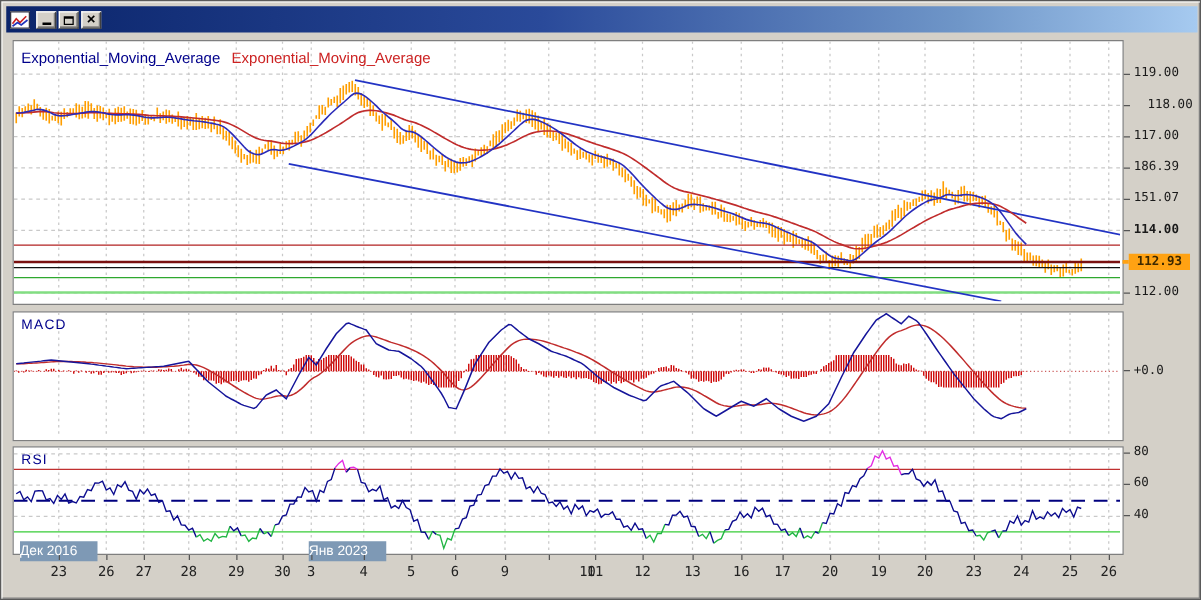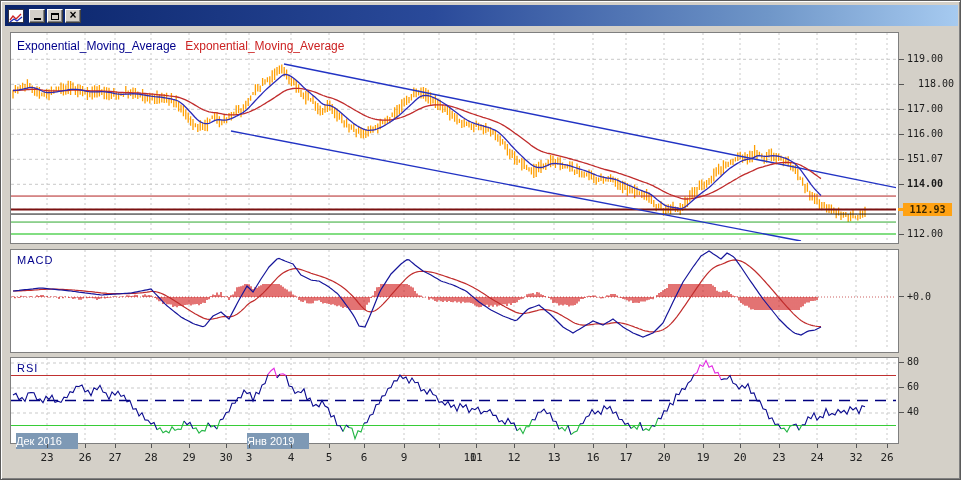--- a/index.html
+++ b/index.html
@@ -216,34 +216,34 @@
         <polyline points="710.0,21.8 713.0,20.9 716.0,21.0 719.0,17.5 722.0,25.2 725.0,26.5 728.0,31.0 731.0,27.3 734.0,30.1 737.0,25.8 740.0,35.4 743.0,34.9 746.0,43.0 749.0,43.1 752.0,50.8 755.0,51.7 758.0,60.7 761.0,59.8 764.0,66.5 767.0,66.0 770.0,70.8" stroke="#0b0b8e" stroke-width="1.1" fill="none"></polyline>
         <polyline points="770.0,70.8 773.0,70.2 776.0,74.0 779.0,68.2 782.0,67.1" stroke="#22b544" stroke-width="1.1" fill="none"></polyline>
         <polyline points="782.0,67.1 785.0,66.1 788.0,72.3" stroke="#0b0b8e" stroke-width="1.1" fill="none"></polyline>
         <polyline points="788.0,72.3 791.0,66.8" stroke="#22b544" stroke-width="1.1" fill="none"></polyline>
         <polyline points="791.0,66.8 794.0,66.6 797.0,58.8 800.0,60.7 803.0,54.8 806.0,62.1 809.0,58.5 812.0,59.7 815.0,50.6 818.0,57.4 821.0,55.5 824.0,57.1 827.0,51.5 830.0,54.7 833.0,52.3 836.0,56.1 839.0,48.8 842.0,51.9 845.0,49.6 848.0,55.6 851.0,47.7 854.0,48.8" stroke="#0b0b8e" stroke-width="1.1" fill="none"></polyline>
       </svg>
     <div class="ind-label">RSI</div>
   </div>
 
   <div class="badge" style="left:15px;">Дек 2016</div>
-  <div class="badge" style="left:246px;">Янв 2019</div>
+  <div class="badge" style="left:246px;">Янв 2023</div>
 
   <div class="cur-price">112.93</div>
   <div class="cur-tick"></div>
 
   <div id="axis-layer">
       <div class="tickmark" style="left: 898px; top: 58px; width: 5px; height: 1px;"></div>
       <div class="axis-label" style="left: 906px; top: 52px;">119.00</div>
       <div class="tickmark" style="left: 898px; top: 83px; width: 5px; height: 1px;"></div>
       <div class="axis-label" style="left: 906px; top: 77px; margin-left: 11px;">118.00</div>
       <div class="tickmark" style="left: 898px; top: 108px; width: 5px; height: 1px;"></div>
       <div class="axis-label" style="left: 906px; top: 102px;">117.00</div>
       <div class="tickmark" style="left: 898px; top: 133px; width: 5px; height: 1px;"></div>
-      <div class="axis-label" style="left: 906px; top: 127px;">116.00</div>
+      <div class="axis-label" style="left: 906px; top: 127px;">186.39</div>
       <div class="tickmark" style="left: 898px; top: 158px; width: 5px; height: 1px;"></div>
       <div class="axis-label" style="left: 906px; top: 152px;">151.07</div>
       <div class="tickmark" style="left: 898px; top: 183px; width: 5px; height: 1px;"></div>
       <div class="axis-label" style="left: 906px; top: 177px; font-weight: bold;">114.00</div>
       <div class="tickmark" style="left: 898px; top: 233px; width: 5px; height: 1px;"></div>
       <div class="axis-label" style="left: 906px; top: 227px;">112.00</div>
       <div class="tickmark" style="left: 898px; top: 295px; width: 5px; height: 1px;"></div>
       <div class="axis-label" style="left: 906px; top: 290px;">+0.0</div>
       <div class="tickmark" style="left: 898px; top: 361px; width: 5px; height: 1px;"></div>
       <div class="axis-label" style="left: 906px; top: 355px;">80</div>
@@ -289,17 +289,17 @@
       <div class="x-label" style="left: 650px;">20</div>
       <div class="tickmark" style="left: 702px; top: 443px; width: 1px; height: 4px;"></div>
       <div class="x-label" style="left: 689px;">19</div>
       <div class="tickmark" style="left: 739px; top: 443px; width: 1px; height: 4px;"></div>
       <div class="x-label" style="left: 726px;">20</div>
       <div class="tickmark" style="left: 778px; top: 443px; width: 1px; height: 4px;"></div>
       <div class="x-label" style="left: 765px;">23</div>
       <div class="tickmark" style="left: 816px; top: 443px; width: 1px; height: 4px;"></div>
       <div class="x-label" style="left: 803px;">24</div>
       <div class="tickmark" style="left: 855px; top: 443px; width: 1px; height: 4px;"></div>
-      <div class="x-label" style="left: 842px;">32</div>
+      <div class="x-label" style="left: 842px;">25</div>
       <div class="tickmark" style="left: 886px; top: 443px; width: 1px; height: 4px;"></div>
       <div class="x-label" style="left: 873px;">26</div>
     </div>
 </div>
 
 </body></html>

